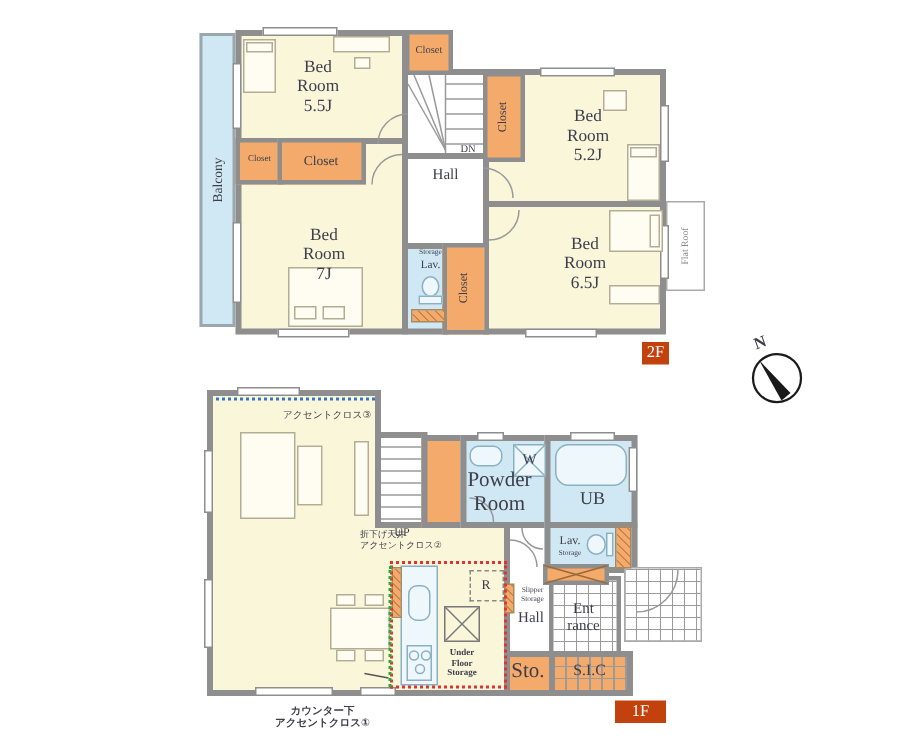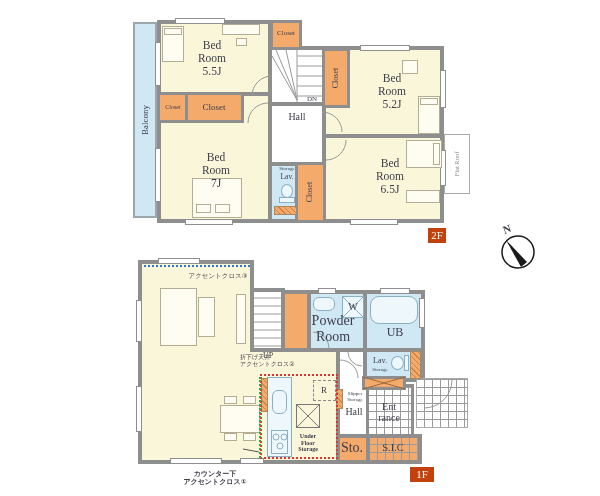--- a/index.html
+++ b/index.html
@@ -179,21 +179,21 @@
   <div class="lbl" style="left:355px;top:397px;font-size:5px;">Slipper
 Storage</div>
   <div class="lbl" style="left:354px;top:412px;font-size:10px;">Hall</div>
   <div class="lbl" style="left:389px;top:412px;font-size:10px;">Ent
 rance</div>
   <div class="lbl bold" style="left:308px;top:443px;font-size:6px;">Under
 Floor
 Storage</div>
   <div class="lbl" style="left:352px;top:448px;font-size:14px;">Sto.</div>
   <div class="lbl" style="left:393px;top:448px;font-size:10.5px;">S.I.C</div>
-  <div class="badge" style="left:410px;top:467px;width:24px;height:15px;line-height:15px;">1F</div>
+  <div class="badge" style="left:410px;top:467px;width:34px;height:15px;line-height:15px;">1F</div>
 
   <svg class="overlay" width="600" height="496" viewBox="0 0 600 496">
 
     <g stroke="#9a9a9a" stroke-width="1" fill="none">
       <line x1="297" y1="50" x2="297" y2="102"></line>
       <line x1="297" y1="100" x2="272" y2="56"></line>
       <line x1="297" y1="100" x2="276" y2="50"></line>
       <line x1="297" y1="100" x2="286" y2="50"></line>
       <line x1="297" y1="56" x2="322" y2="56"></line>
       <line x1="297" y1="66" x2="322" y2="66"></line>

